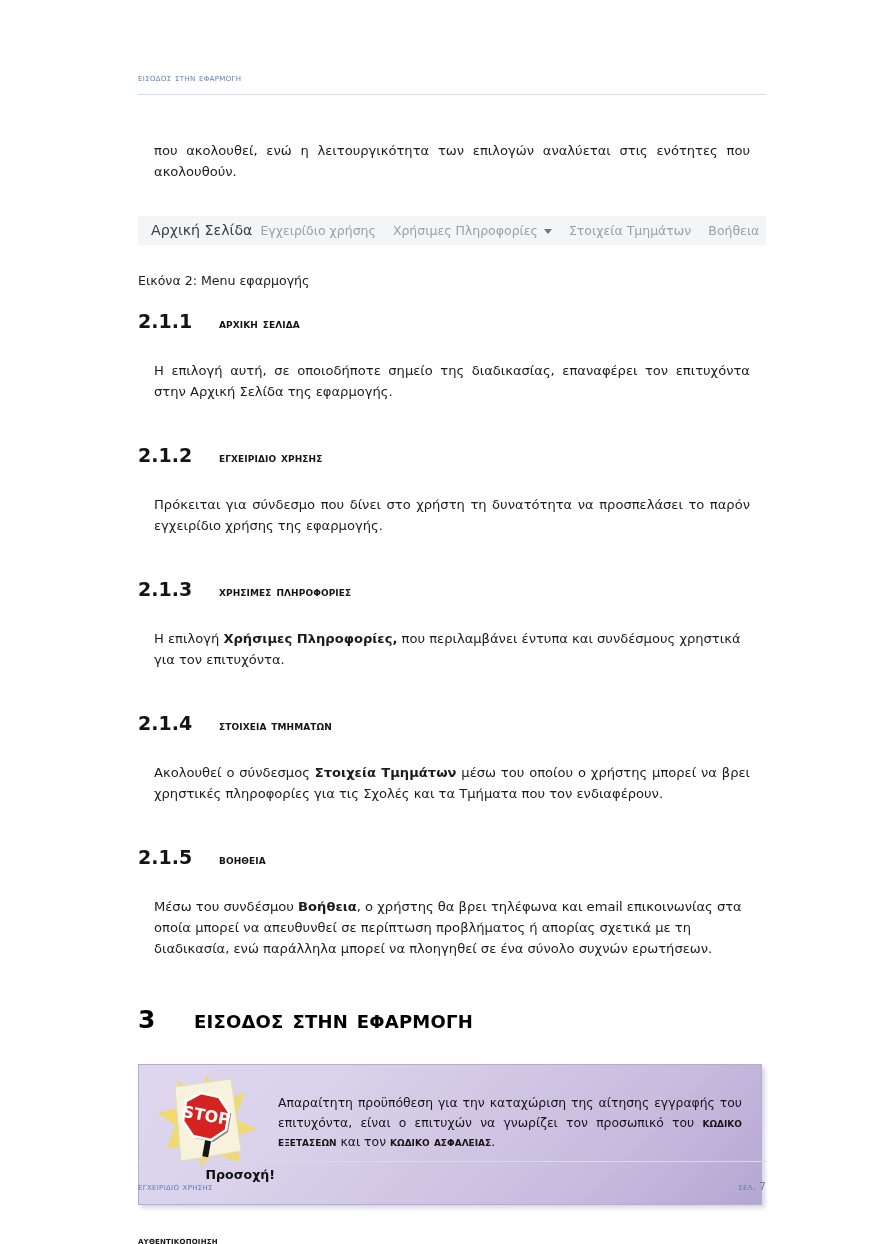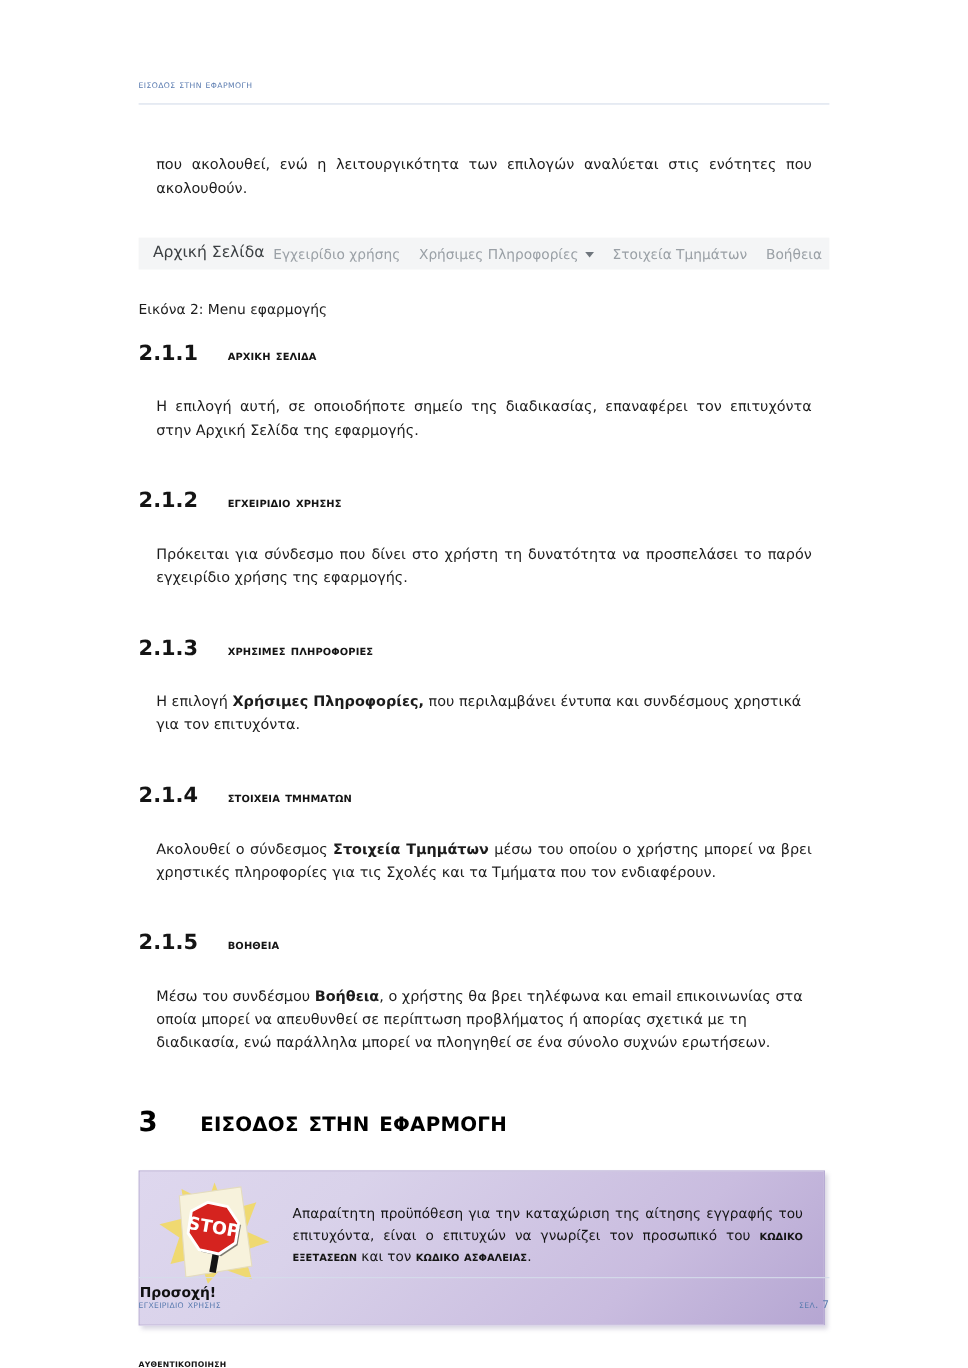--- a/index.html
+++ b/index.html
@@ -12,21 +12,21 @@
     width: 880px;
     height: 1244px;
     position: relative;
     font-family: "DejaVu Sans", "Liberation Sans", sans-serif;
     color: #1a1a1a;
     overflow: hidden;
   }
 
   .page {
     position: absolute;
-    left: 0; top: 0;
+    left: 12px; top: 0;
     width: 780px;
     height: 1244px;
     box-sizing: border-box;
   }
 
   
   .doc-header {
     position: absolute;
     left: 126px;
     top: 72px;
@@ -177,21 +177,21 @@
     left: 16px;
     top: 8px;
     width: 104px;
     height: 96px;
   }
   .callout-note {
     position: absolute;
     left: 0;
     top: 102px;
     width: 136px;
-    text-align: left;
+    text-align: right;
     font-size: 12.6px;
     font-weight: 700;
     color: #101010;
   }
   .callout-body {
     position: absolute;
     left: 139px;
     top: 28px;
     width: 464px;
     font-size: 12.4px;

